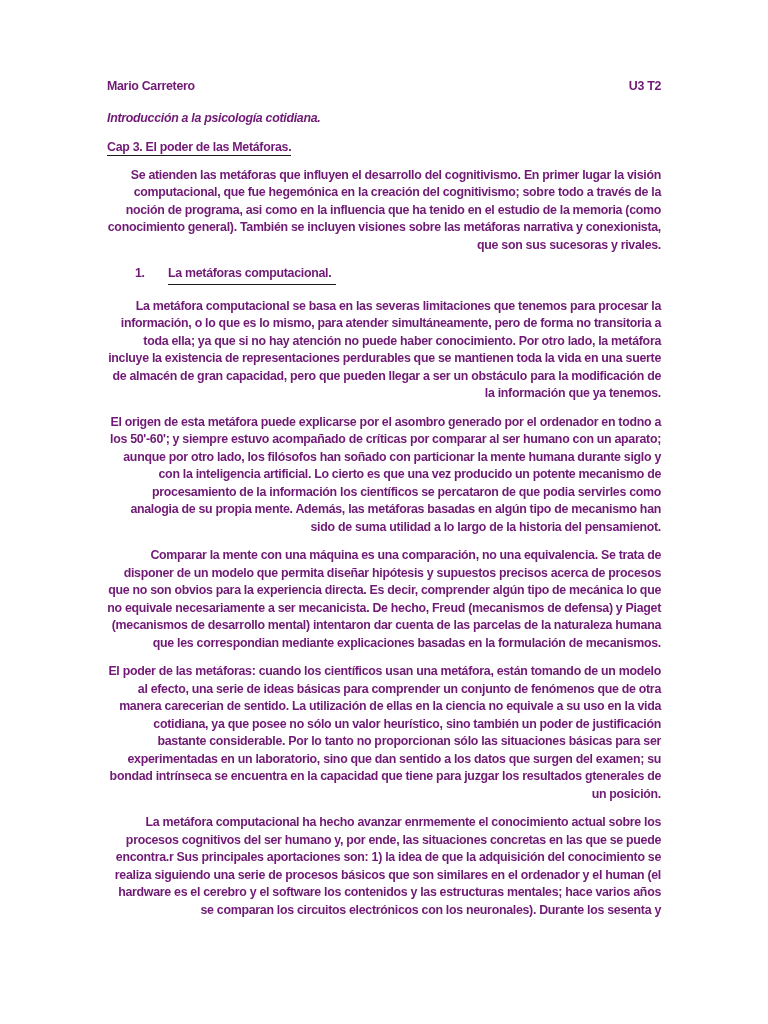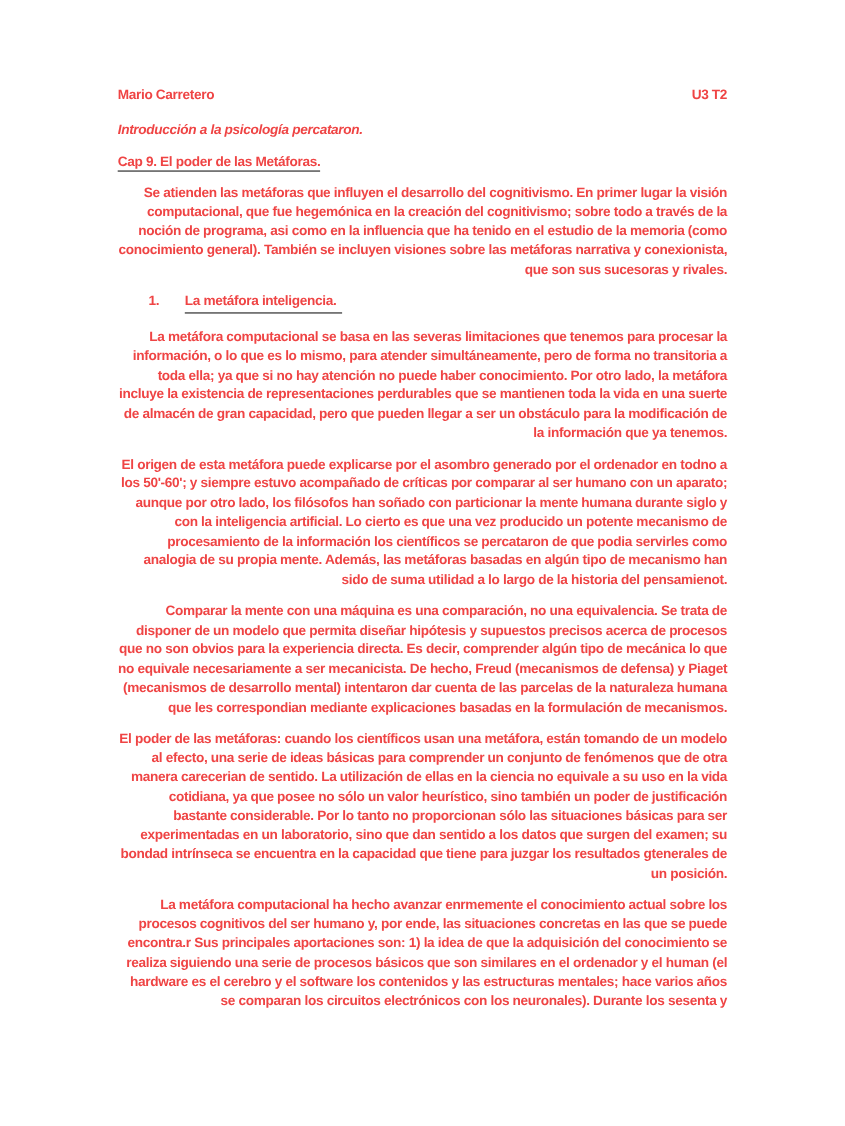--- a/index.html
+++ b/index.html
@@ -6,21 +6,21 @@
   .page {
     position: relative;
     width: 768px;
     height: 1024px;
     background: #ffffff;
     overflow: hidden;
     box-sizing: border-box;
     padding: 78px 107px 0 107px;
     font-family: "Liberation Sans", "DejaVu Sans", sans-serif;
     font-weight: 700;
-    color: #ef4444;
+    color: #701a75;
     font-size: 12.4px;
     letter-spacing: -0.3px;
     line-height: 17.5px;
   }
   .header-row {
     display: flex;
     justify-content: space-between;
     align-items: baseline;
     margin-bottom: 14px;
   }
@@ -47,31 +47,31 @@
 </head>
 <body>
 
 <div class="page">
 
   <div class="header-row">
     <span>Mario Carretero</span>
     <span>U3 T2</span>
   </div>
 
-  <p class="doc-title">Introducción a la psicología percataron.</p>
+  <p class="doc-title">Introducción a la psicología cotidiana.</p>
 
   <div class="chapter-row">
-    <span class="underlined">Cap 9. El poder de las Metáforas.</span>
+    <span class="underlined">Cap 3. El poder de las Metáforas.</span>
   </div>
 
   <p class="para">Se atienden las metáforas que influyen el desarrollo del cognitivismo. En primer lugar la visión computacional, que fue hegemónica en la creación del cognitivismo; sobre todo a través de la noción de programa, asi como en la influencia que ha tenido en el estudio de la memoria (como conocimiento general). También se incluyen visiones sobre las metáforas narrativa y conexionista, que son sus sucesoras y rivales.</p>
 
   <div class="section-row">
     <span class="section-num">1.</span>
-    <span class="underlined section-title">La metáfora inteligencia.</span>
+    <span class="underlined section-title">La metáforas computacional.</span>
   </div>
 
   <p class="para">La metáfora computacional se basa en las severas limitaciones que tenemos para procesar la información, o lo que es lo mismo, para atender simultáneamente, pero de forma no transitoria a toda ella; ya que si no hay atención no puede haber conocimiento. Por otro lado, la metáfora incluye la existencia de representaciones perdurables que se mantienen toda la vida en una suerte de almacén de gran capacidad, pero que pueden llegar a ser un obstáculo para la modificación de la información que ya tenemos.</p>
 
   <p class="para">El origen de esta metáfora puede explicarse por el asombro generado por el ordenador en todno a los 50'-60'; y siempre estuvo acompañado de críticas por comparar al ser humano con un aparato; aunque por otro lado, los filósofos han soñado con particionar la mente humana durante siglo y con la inteligencia artificial. Lo cierto es que una vez producido un potente mecanismo de procesamiento de la información los científicos se percataron de que podia servirles como analogia de su propia mente. Además, las metáforas basadas en algún tipo de mecanismo han sido de suma utilidad a lo largo de la historia del pensamienot.</p>
 
   <p class="para">Comparar la mente con una máquina es una comparación, no una equivalencia. Se trata de disponer de un modelo que permita diseñar hipótesis y supuestos precisos acerca de procesos que no son obvios para la experiencia directa. Es decir, comprender algún tipo de mecánica lo que no equivale necesariamente a ser mecanicista. De hecho, Freud (mecanismos de defensa) y Piaget (mecanismos de desarrollo mental) intentaron dar cuenta de las parcelas de la naturaleza humana que les correspondian mediante explicaciones basadas en la formulación de mecanismos.</p>
 
   <p class="para">El poder de las metáforas: cuando los científicos usan una metáfora, están tomando de un modelo al efecto, una serie de ideas básicas para comprender un conjunto de fenómenos que de otra manera carecerian de sentido. La utilización de ellas en la ciencia no equivale a su uso en la vida cotidiana, ya que posee no sólo un valor heurístico, sino también un poder de justificación bastante considerable. Por lo tanto no proporcionan sólo las situaciones básicas para ser experimentadas en un laboratorio, sino que dan sentido a los datos que surgen del examen; su bondad intrínseca se encuentra en la capacidad que tiene para juzgar los resultados gtenerales de un posición.</p>
 

